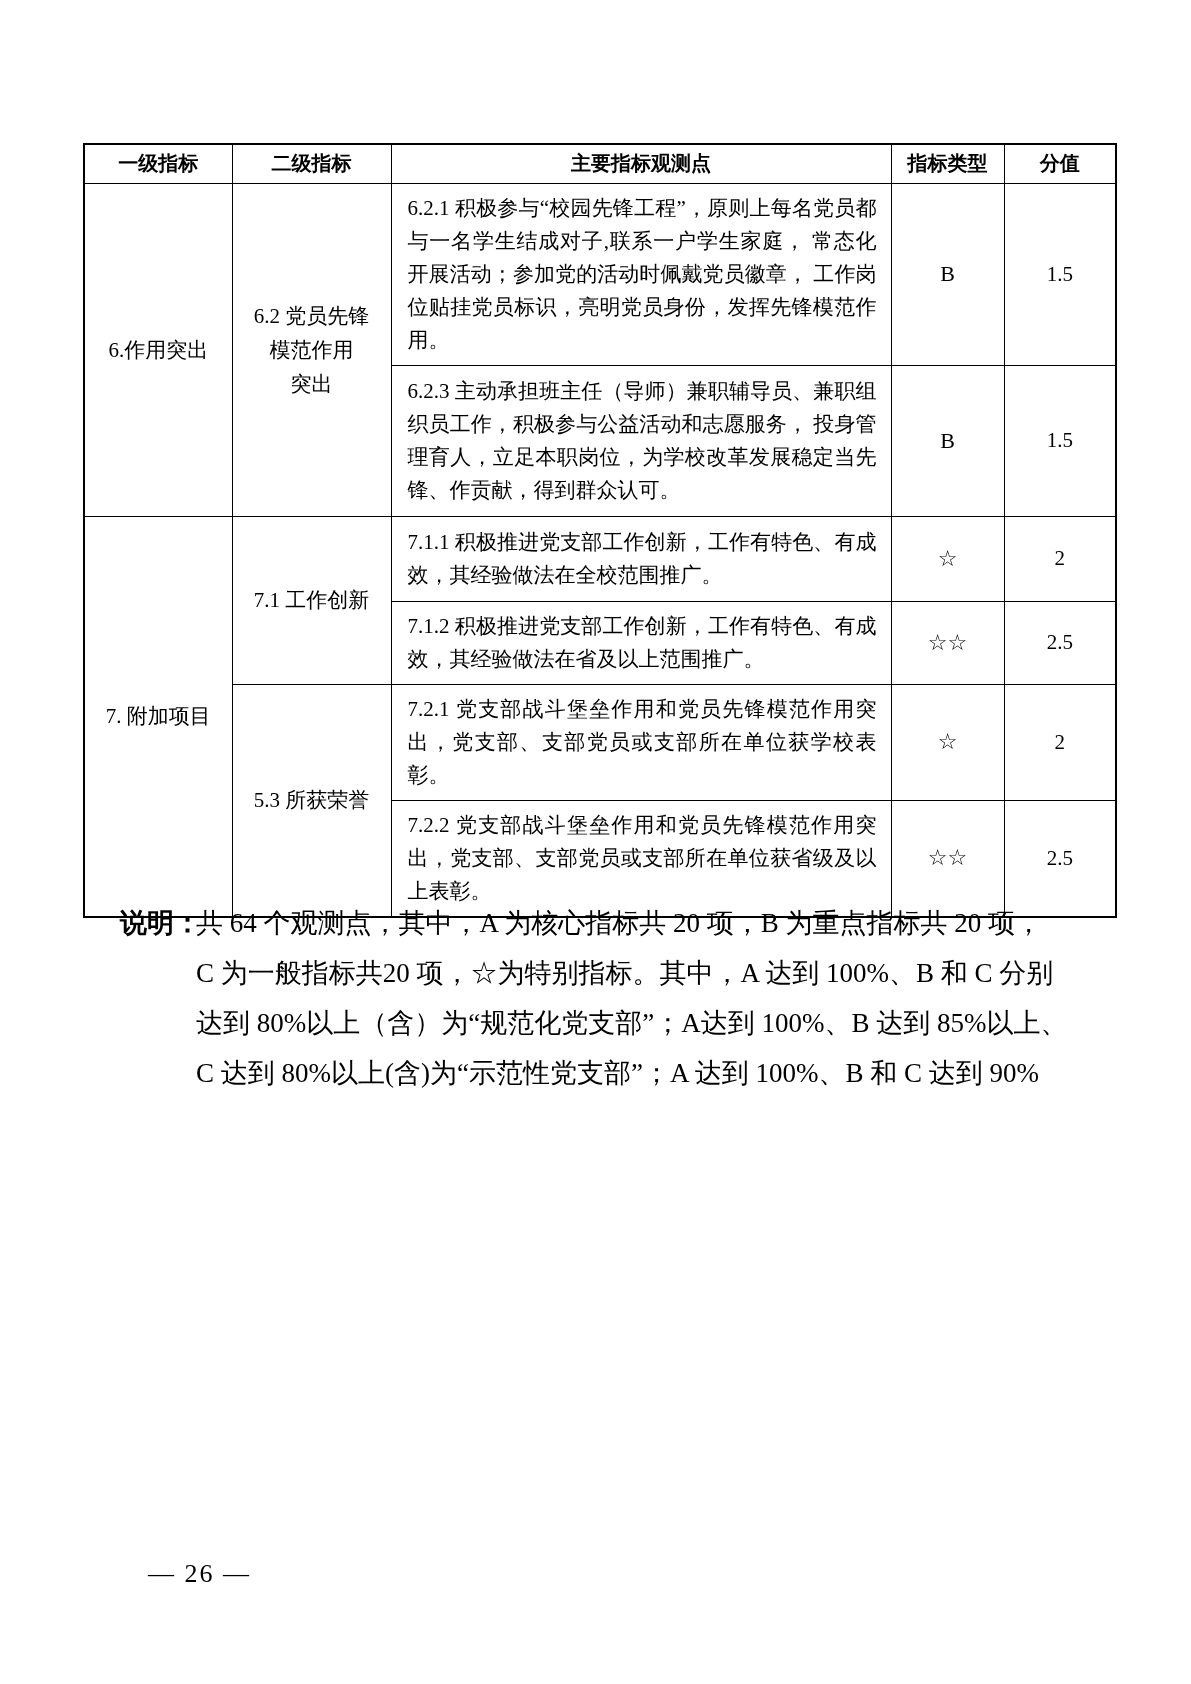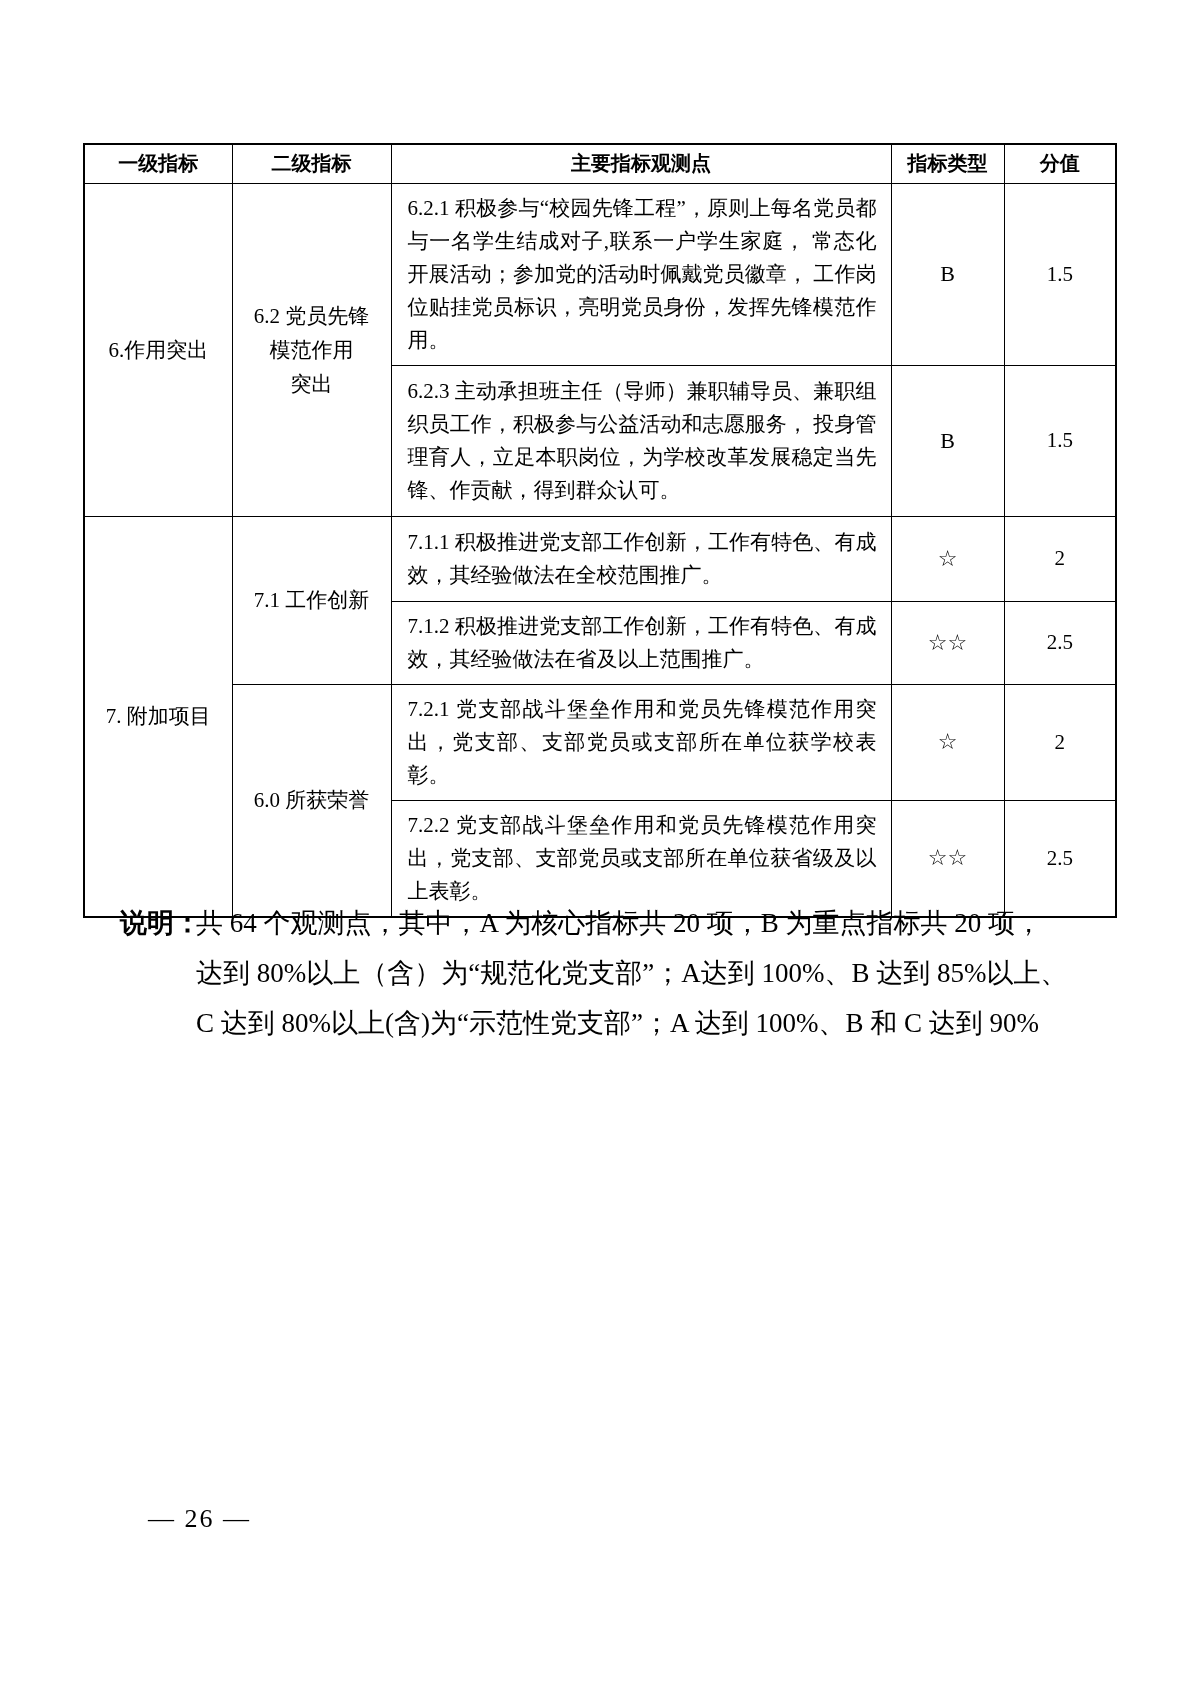--- a/index.html
+++ b/index.html
@@ -83,21 +83,21 @@
   }
   .note-line {
     font-size: 27px;
     line-height: 50px;
     white-space: nowrap;
   }
 
   .page-number {
     position: absolute;
     left: 148px;
-    top: 1504px;
+    top: 1559px;
     font-size: 26px;
     letter-spacing: 2px;
   }
 </style>
 </head>
 <body>
 
 <table class="doc-table">
   <colgroup>
     <col class="col1">
@@ -134,35 +134,36 @@
     <td class="obs-cell">7.1.1 积极推进党支部工作创新，工作有特色、有成效，其经验做法在全校范围推广。</td>
     <td class="type-cell">☆</td>
     <td class="score-cell">2</td>
   </tr>
   <tr style="height:83px;">
     <td class="obs-cell">7.1.2 积极推进党支部工作创新，工作有特色、有成效，其经验做法在省及以上范围推广。</td>
     <td class="type-cell">☆☆</td>
     <td class="score-cell">2.5</td>
   </tr>
   <tr style="height:97px;">
-    <td class="lvl-cell" rowspan="2">6.0 所获荣誉</td>
+    <td class="lvl-cell" rowspan="2">5.3 所获荣誉</td>
     <td class="obs-cell">7.2.1 党支部战斗堡垒作用和党员先锋模范作用突出，党支部、支部党员或支部所在单位获学校表彰。</td>
     <td class="type-cell">☆</td>
     <td class="score-cell">2</td>
   </tr>
   <tr style="height:113px;">
     <td class="obs-cell">7.2.2 党支部战斗堡垒作用和党员先锋模范作用突出，党支部、支部党员或支部所在单位获省级及以上表彰。</td>
     <td class="type-cell">☆☆</td>
     <td class="score-cell">2.5</td>
   </tr>
 </tbody>
   </table>
 
 <div class="note">
   <span class="note-label">说明：</span>
   <div class="note-lines">
     <div class="note-line">共 64 个观测点，其中，A 为核心指标共 20 项，B 为重点指标共 20 项，</div>
+    <div class="note-line">C 为一般指标共20 项，☆为特别指标。其中，A 达到 100%、B 和 C 分别</div>
     <div class="note-line">达到 80%以上（含）为“规范化党支部”；A达到 100%、B 达到 85%以上、</div>
     <div class="note-line">C 达到 80%以上(含)为“示范性党支部”；A 达到 100%、B 和 C 达到 90%</div>
   </div>
 </div>
 
 <div class="page-number">— 26 —</div>
 
 </body></html>

